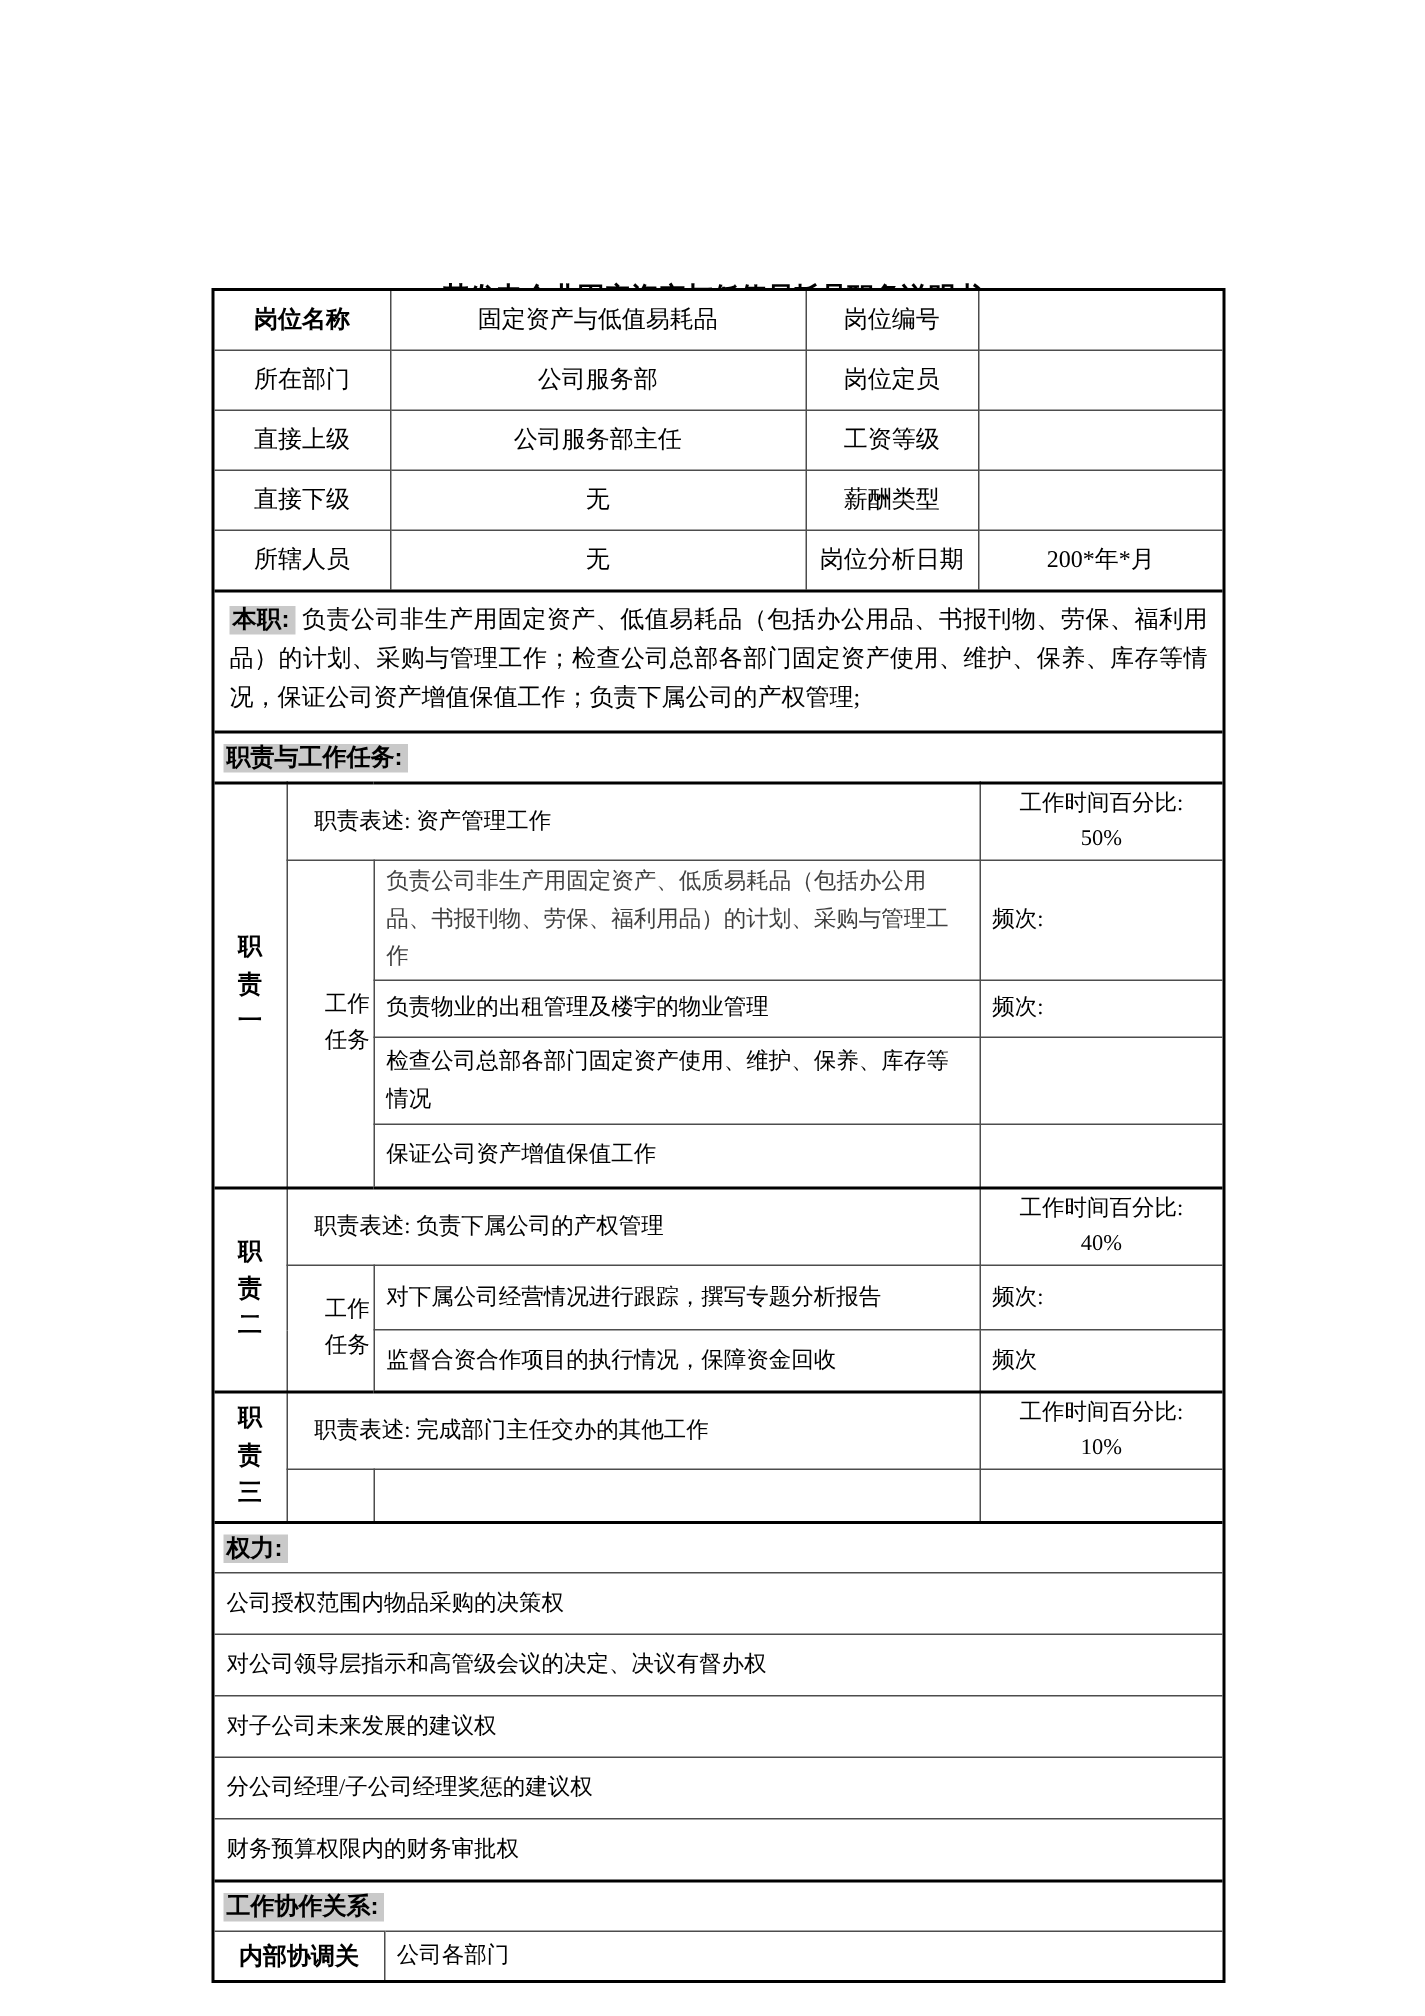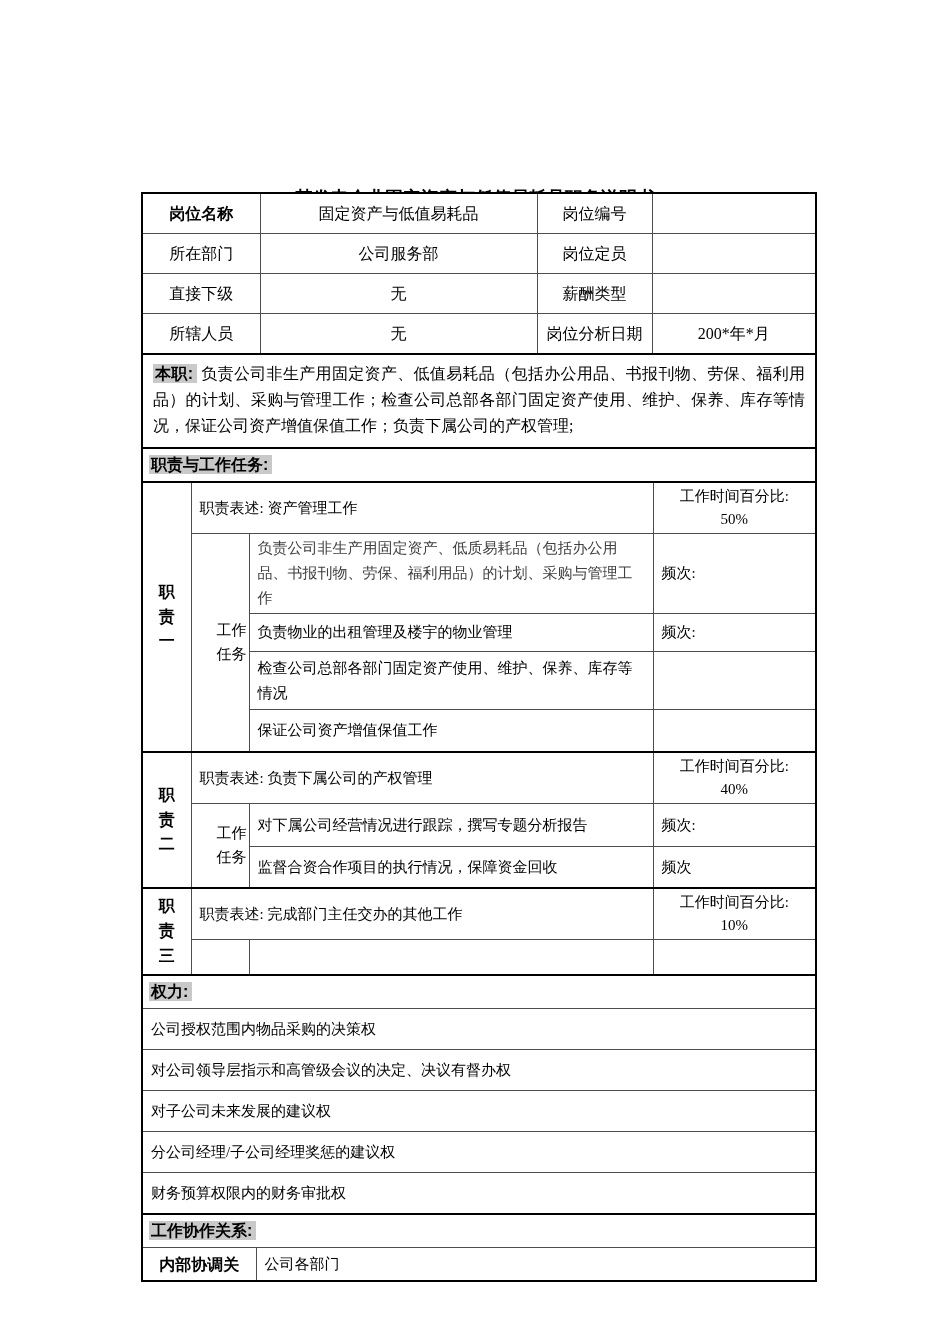--- a/index.html
+++ b/index.html
@@ -53,21 +53,21 @@
     display:inline-block; width:1.15em;
     line-height:1.55; word-break:break-all;
     font-size:16px;
   }
   .wrap2{
     display:inline-block; width:2.2em;
     word-break:break-all; line-height:1.6;
   }
   td.name-cell{ text-align:center; padding:2px 2px; }
   td.tlabel{ text-align:right; padding:2px 2px;margin-left:28px; }
-  td.stmt{ padding-left:8px; }
+  td.stmt{ padding-left:18px; }
   td.pct div{ line-height:23px;text-align:center; }
   .green{ color:#404040; }
   .rights td{ border-left:none; border-right:none; height:36px; padding-left:8px; }
   .coop td{ height:28px; }
   td.coop-label{ font-size:16px; text-align:center; padding:2px 4px; }
 </style>
 </head>
 <body>
 
 <div class="title hei">某发电企业固定资产与低值易耗品职务说明书</div>
@@ -88,20 +88,26 @@
       <td>岗位编号</td>
       <td></td>
     </tr>
     <tr>
       <td>所在部门</td>
       <td>公司服务部</td>
       <td>岗位定员</td>
       <td></td>
     </tr>
     <tr>
+      <td>直接上级</td>
+      <td>公司服务部主任</td>
+      <td>工资等级</td>
+      <td></td>
+    </tr>
+    <tr>
       <td>直接下级</td>
       <td>无</td>
       <td>薪酬类型</td>
       <td></td>
     </tr>
     <tr>
       <td>所辖人员</td>
       <td>无</td>
       <td>岗位分析日期</td>
       <td>200*年*月</td>

